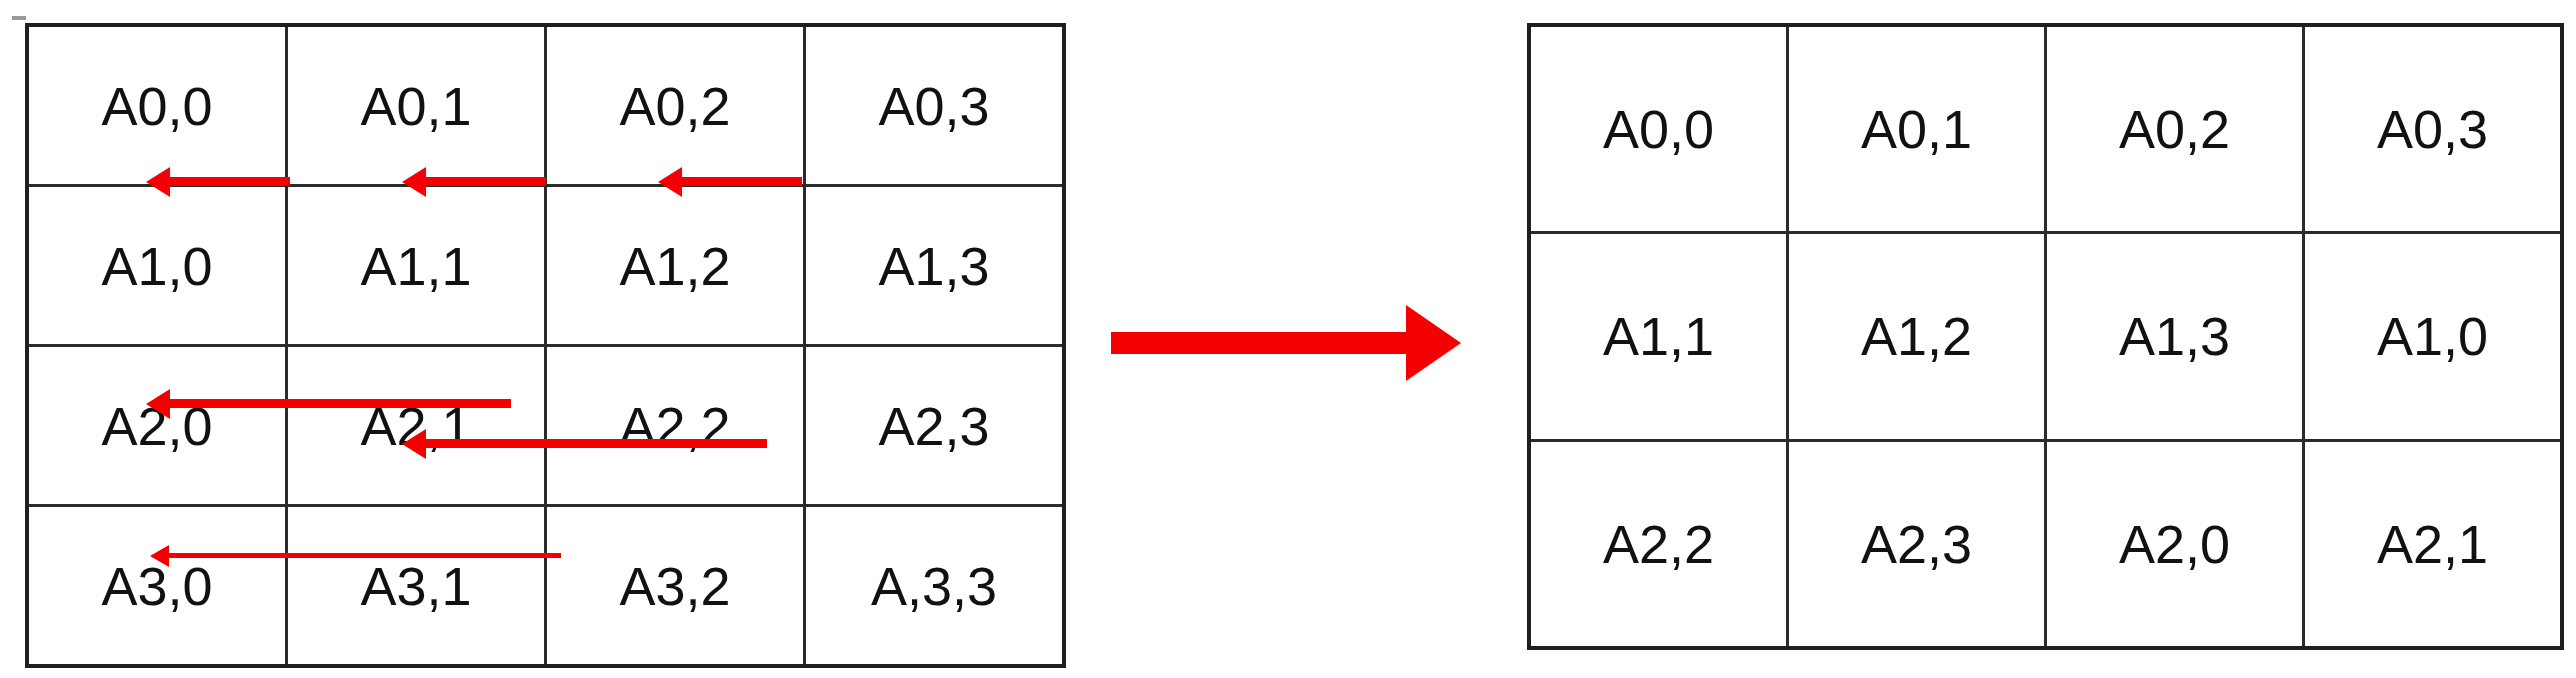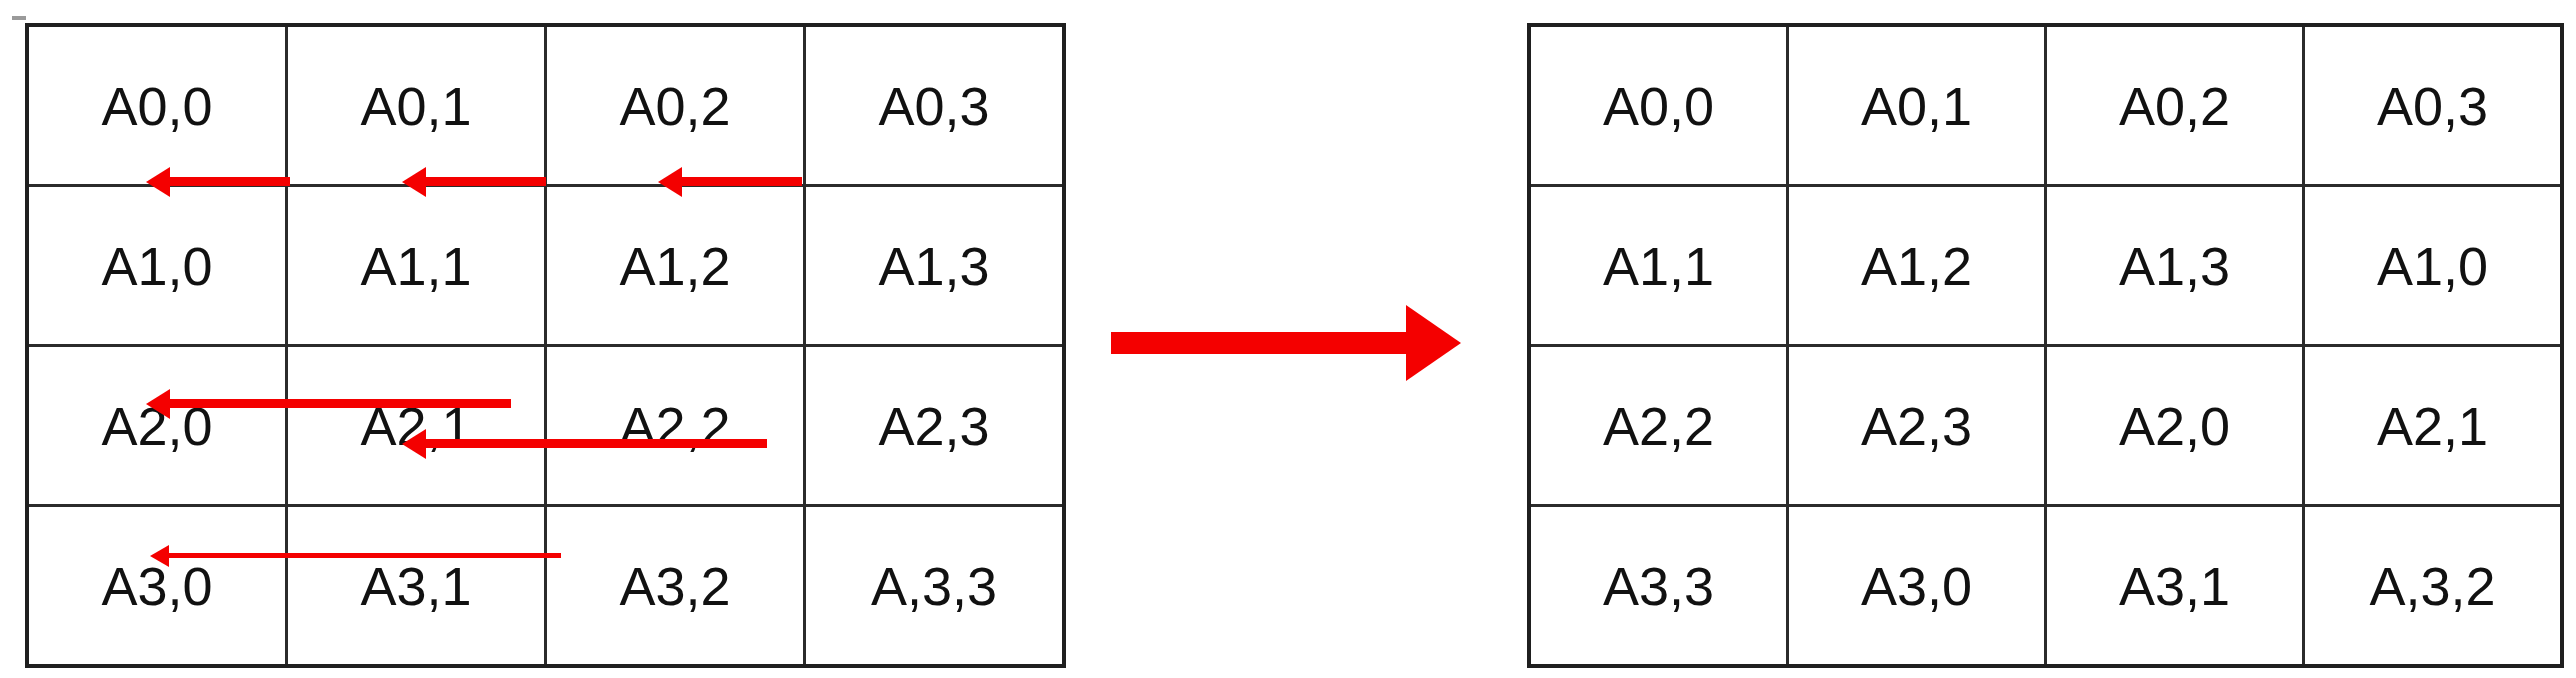--- a/index.html
+++ b/index.html
@@ -190,23 +190,17 @@
         <td>A1,2</td>
         <td>A1,3</td>
         <td>A1,0</td>
       </tr>
       <tr>
         <td>A2,2</td>
         <td>A2,3</td>
         <td>A2,0</td>
         <td>A2,1</td>
       </tr>
-      <tr>
-        <td>A3,3</td>
-        <td>A3,0</td>
-        <td>A3,1</td>
-        <td>A,3,2</td>
-      </tr>
     </tbody>
   </table>
 
 </div>
 
 
 </body></html>

